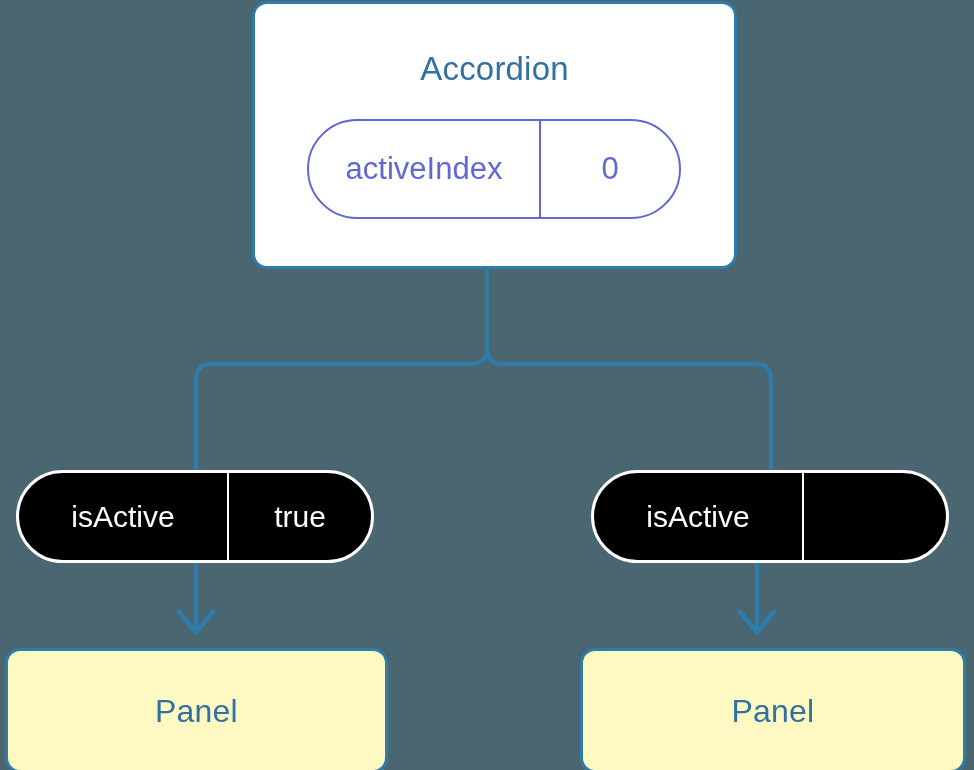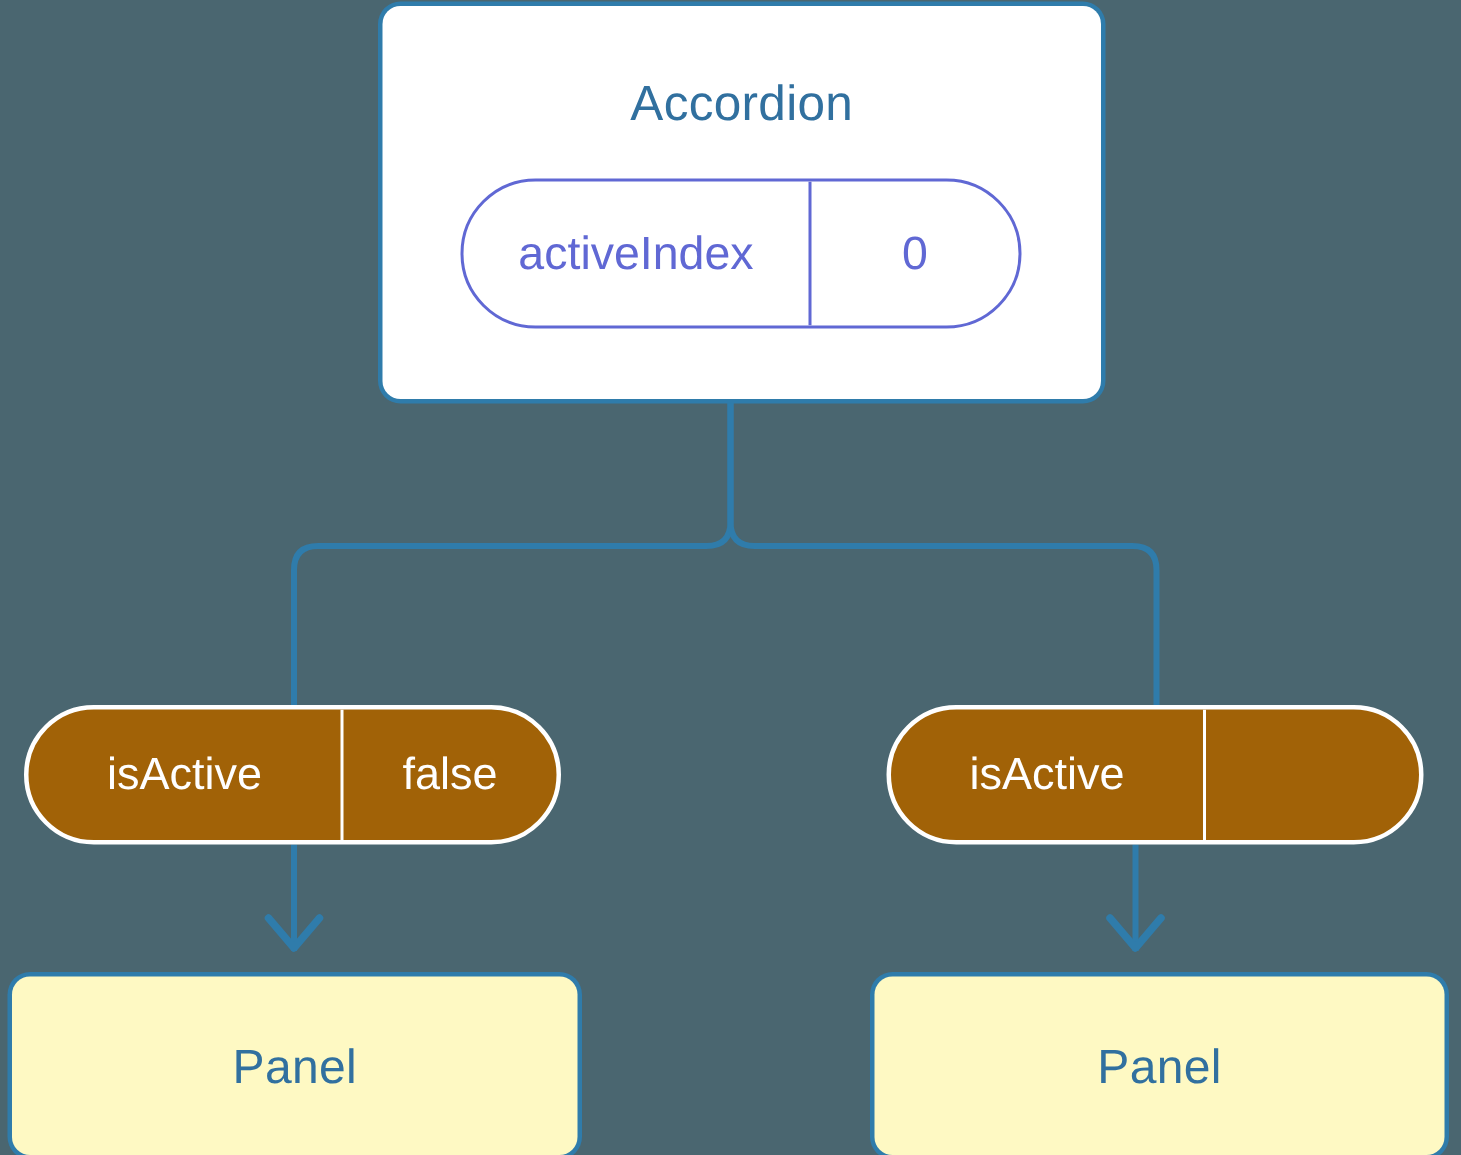--- a/index.html
+++ b/index.html
@@ -94,21 +94,21 @@
   }
   #state-pill-activeindex .seg-val {
     flex: 1 1 auto;
   }
 
   
   .prop-pill {
     position: absolute;
     top: 470px;
     height: 93px;
-    background: #a16207;
+    background: #000000;
     border: 3px solid #ffffff;
     border-radius: 50px;
   }
   .prop-pill .seg {
     color: #ffffff;
     font-size: 30px;
   }
   .prop-pill .seg-key {
     flex: 0 0 210px;
     border-right: 2px solid #ffffff;
@@ -186,21 +186,21 @@
     <div class="card-title">Accordion</div>
   </div>
 
   <div class="pill" id="state-pill-activeindex">
     <div class="seg seg-key">activeIndex</div>
     <div class="seg seg-val">0</div>
   </div>
 
   <div class="pill prop-pill" id="prop-pill-left">
     <div class="seg seg-key">isActive</div>
-    <div class="seg seg-val">false</div>
+    <div class="seg seg-val">true</div>
   </div>
 
   <div class="panel-card" id="panel-card-left">
     <div class="card-title">Panel</div>
   </div>
 
   <div class="pill prop-pill" id="prop-pill-right">
     <div class="seg seg-key">isActive</div>
   </div>
 

